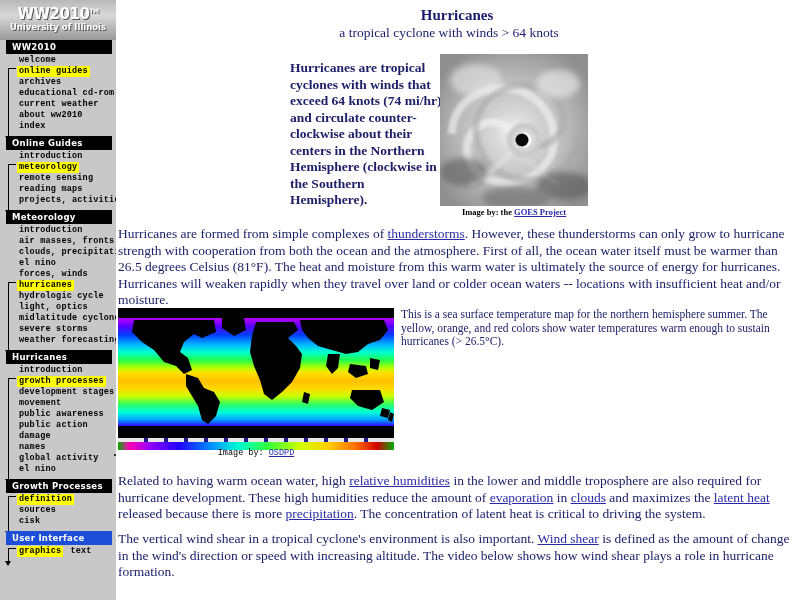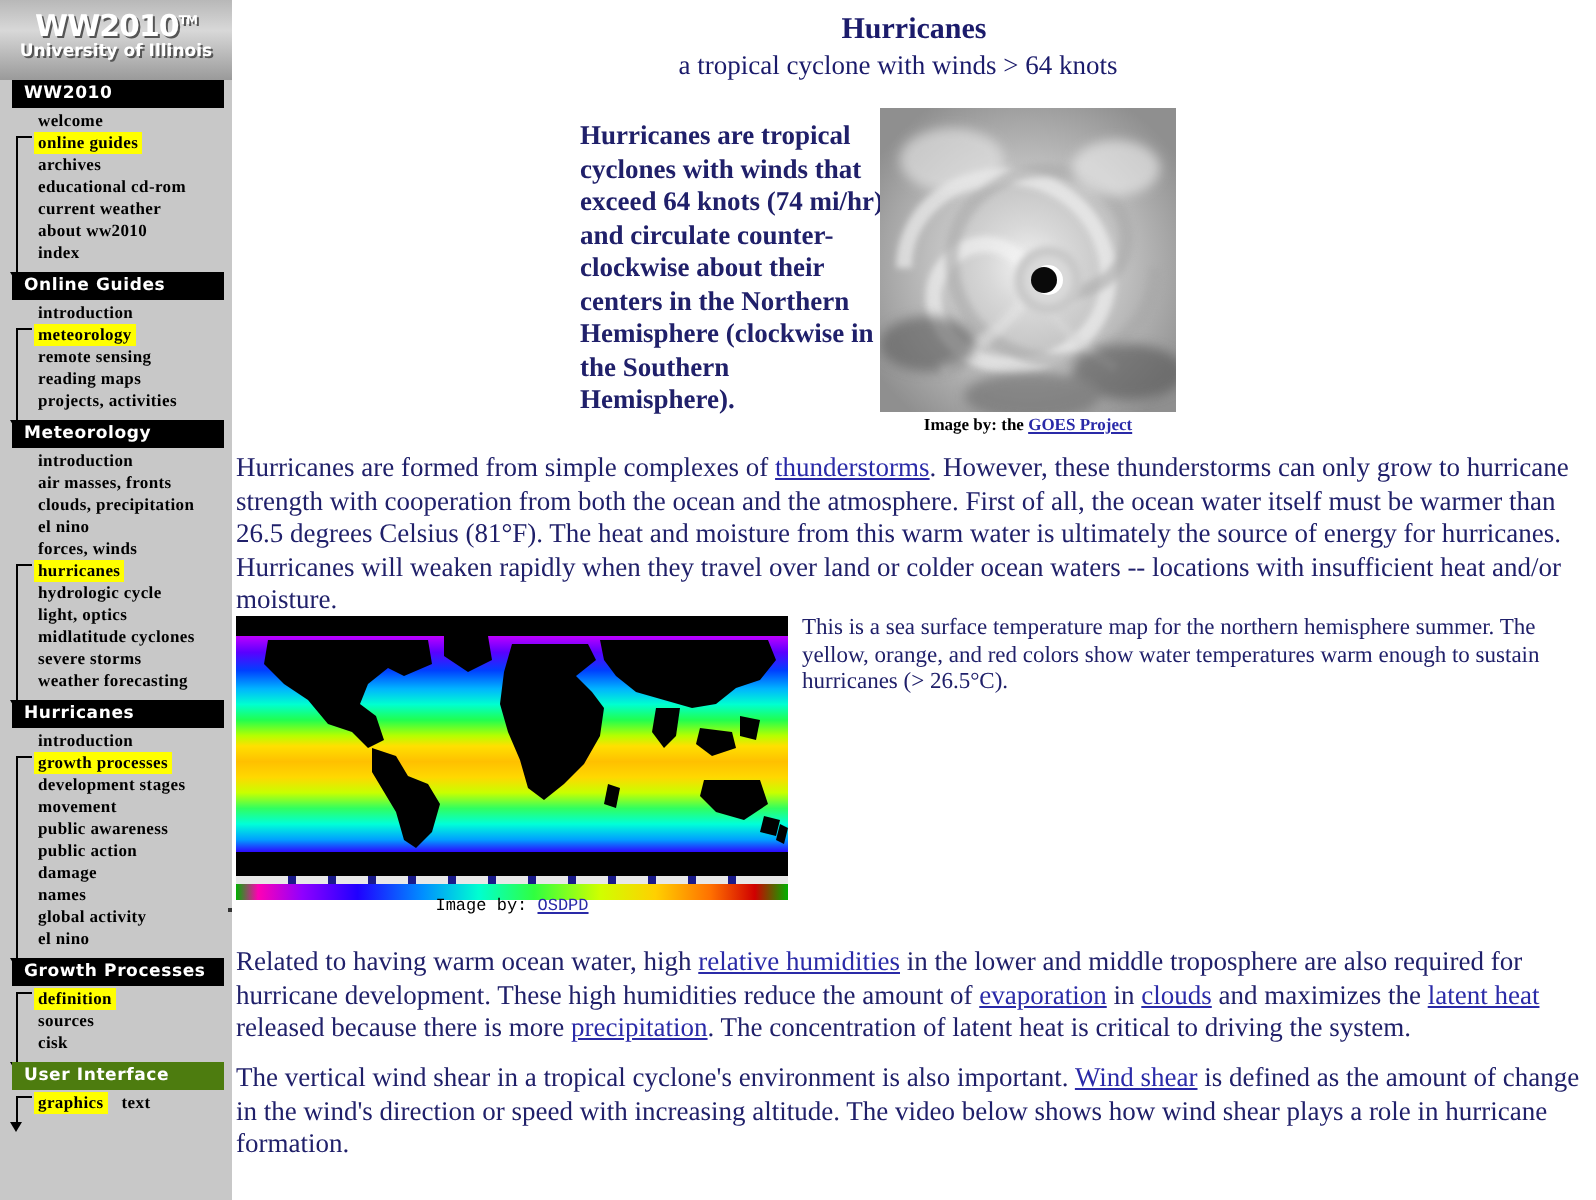--- a/index.html
+++ b/index.html
@@ -38,24 +38,24 @@
   .nav-block{position:relative;margin:0;padding:0;}
   .nav-head{
     background:#000000;color:#ffffff;
     font-family:"DejaVu Sans", sans-serif;
     font-weight:bold;font-size:8.5px;
     letter-spacing:0.3px;
     padding:2px 0 2px 6px;
     margin:0 4px 0 6px;
     line-height:10px;
   }
-  .nav-head.blue{background:#4d7c0f;}
+  .nav-head.blue{background:#1d4ed8;}
   .nav-list{list-style:none;margin:0;padding:1px 0 4px 0;}
   .nav-list li{
-    font-family:Liberation Serif, serif;
+    font-family:Liberation Mono, monospace;
     font-weight:bold;font-size:8.5px;
     color:#000000;
     line-height:11px;
     padding:0 0 0 17px;
     white-space:nowrap;
     letter-spacing:0.2px;
   }
   .nav-list li span.lbl{display:inline-block;padding:0 2px;}
   .nav-list li.sel span.lbl{background:#ffff00;}
   .nav-list li.inline-pair span.second{background:none;margin-left:7px;}

